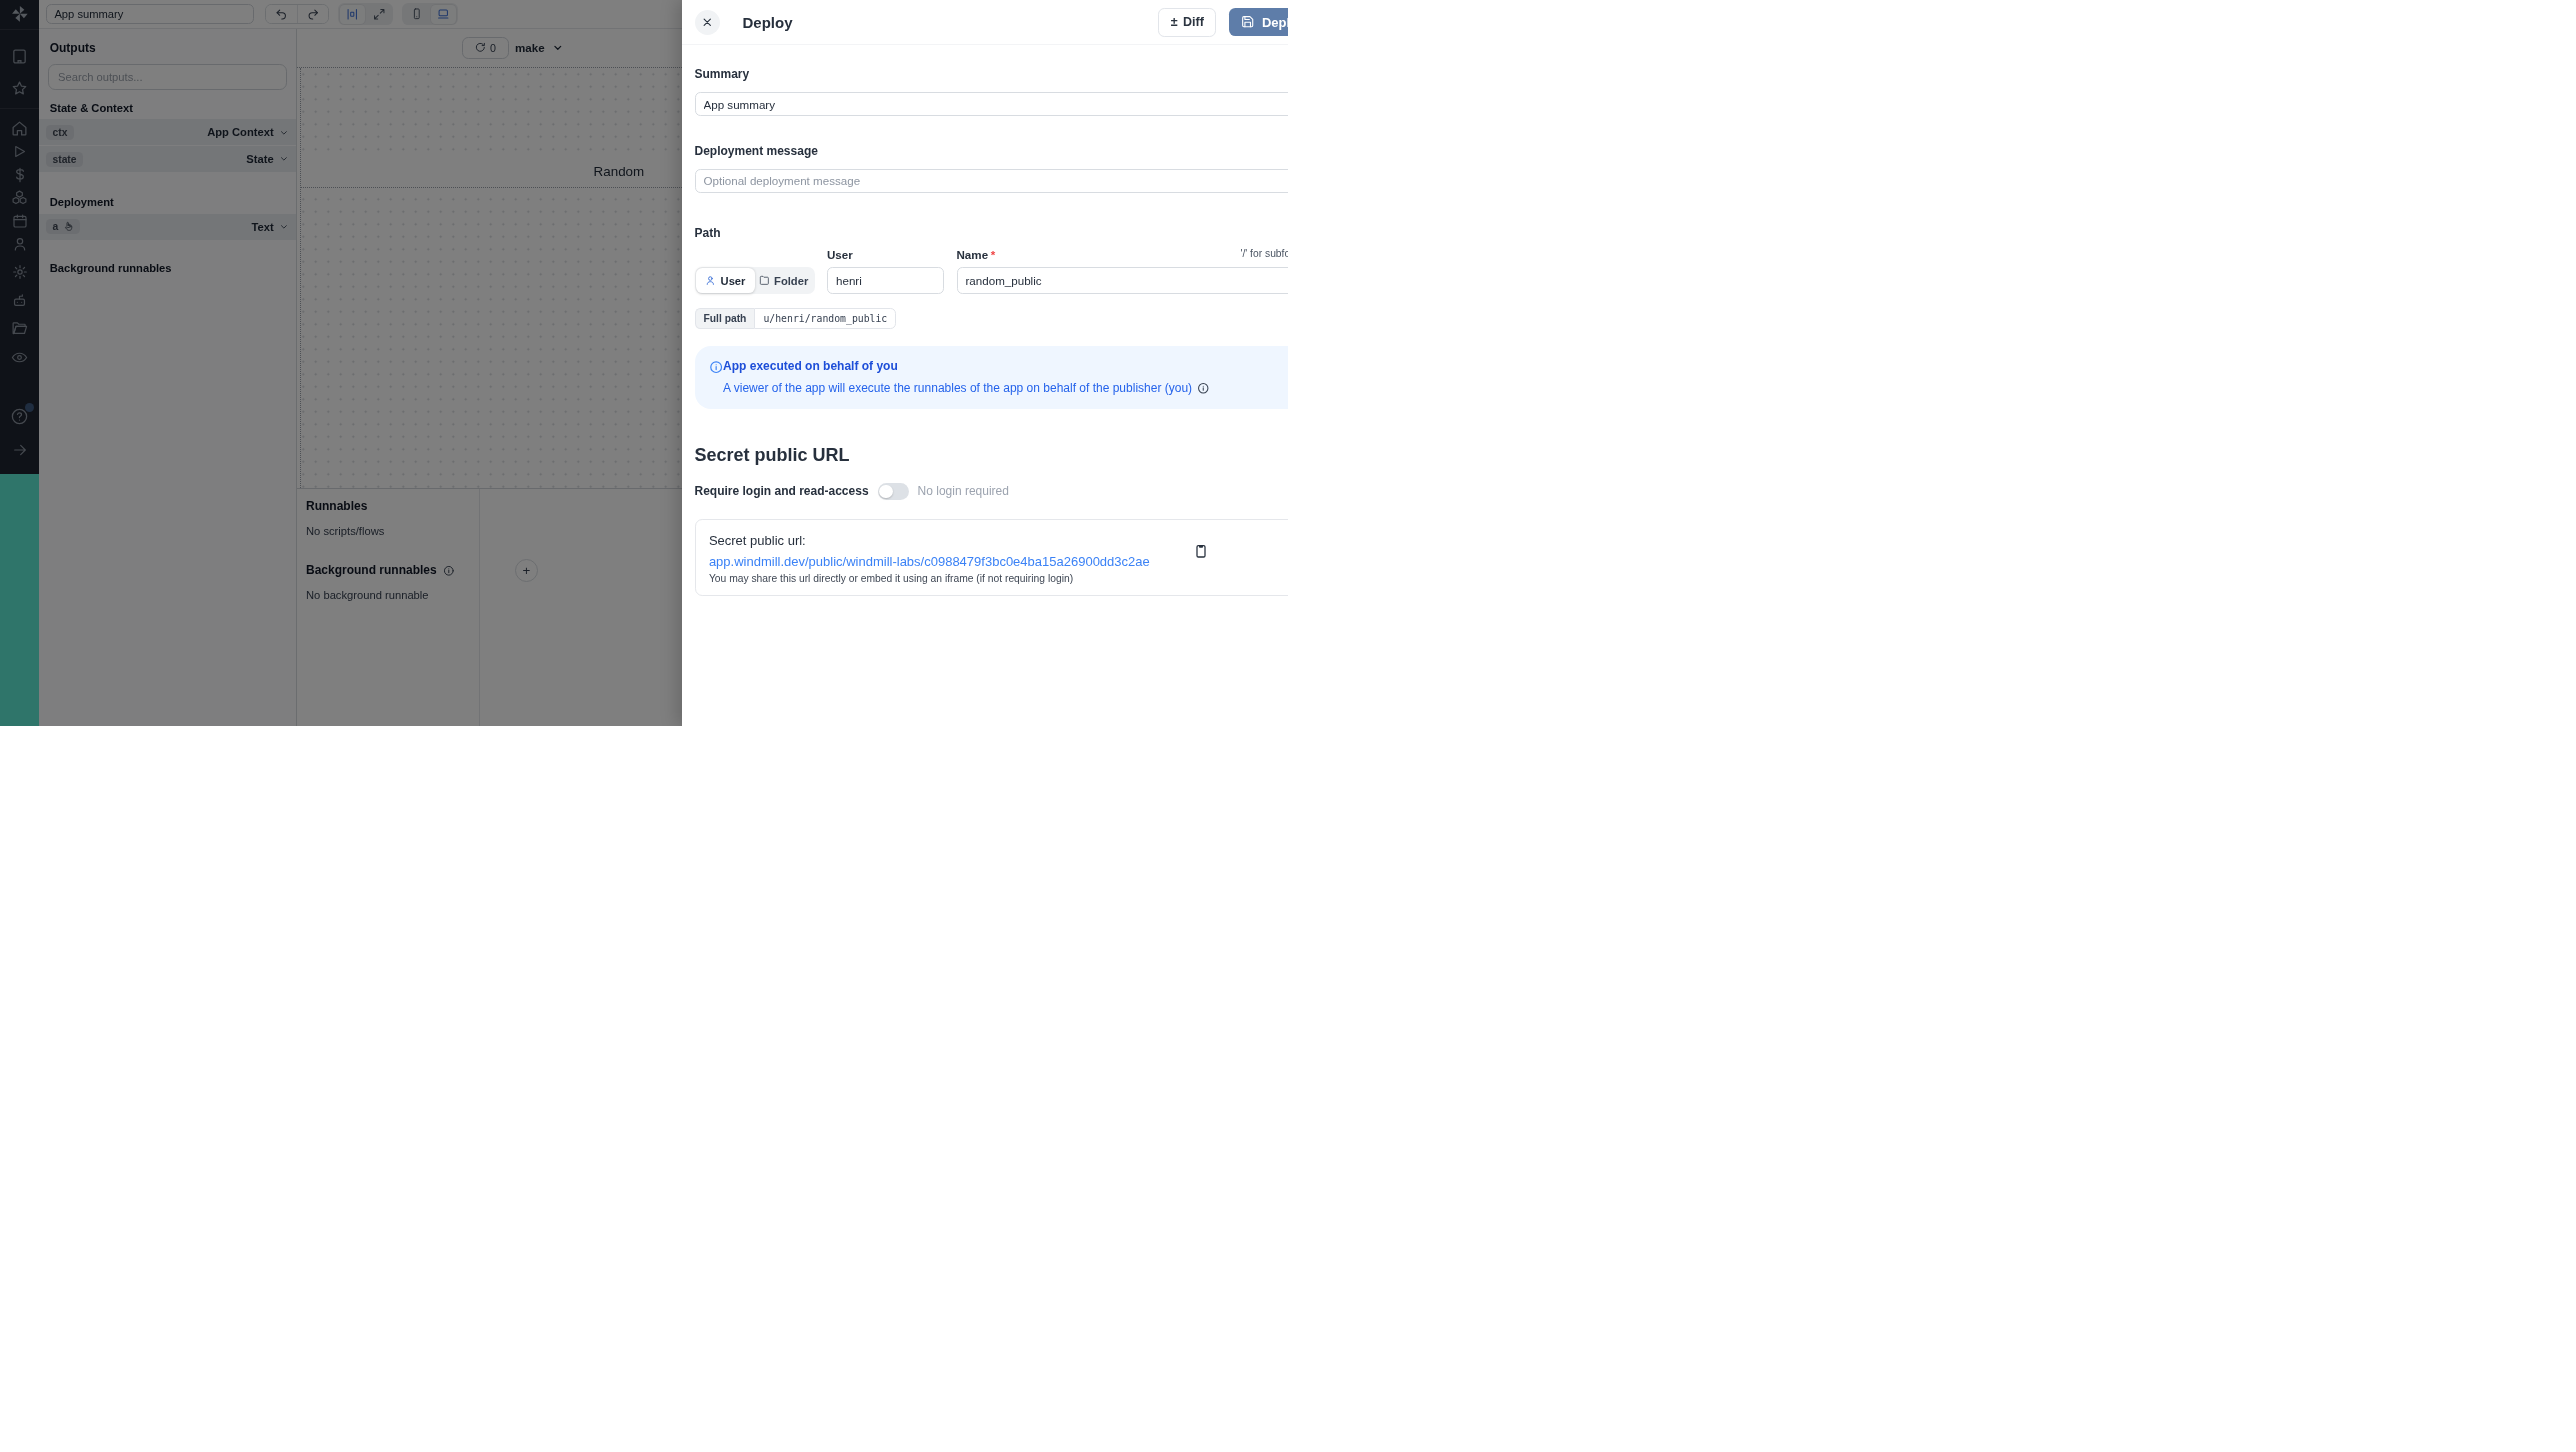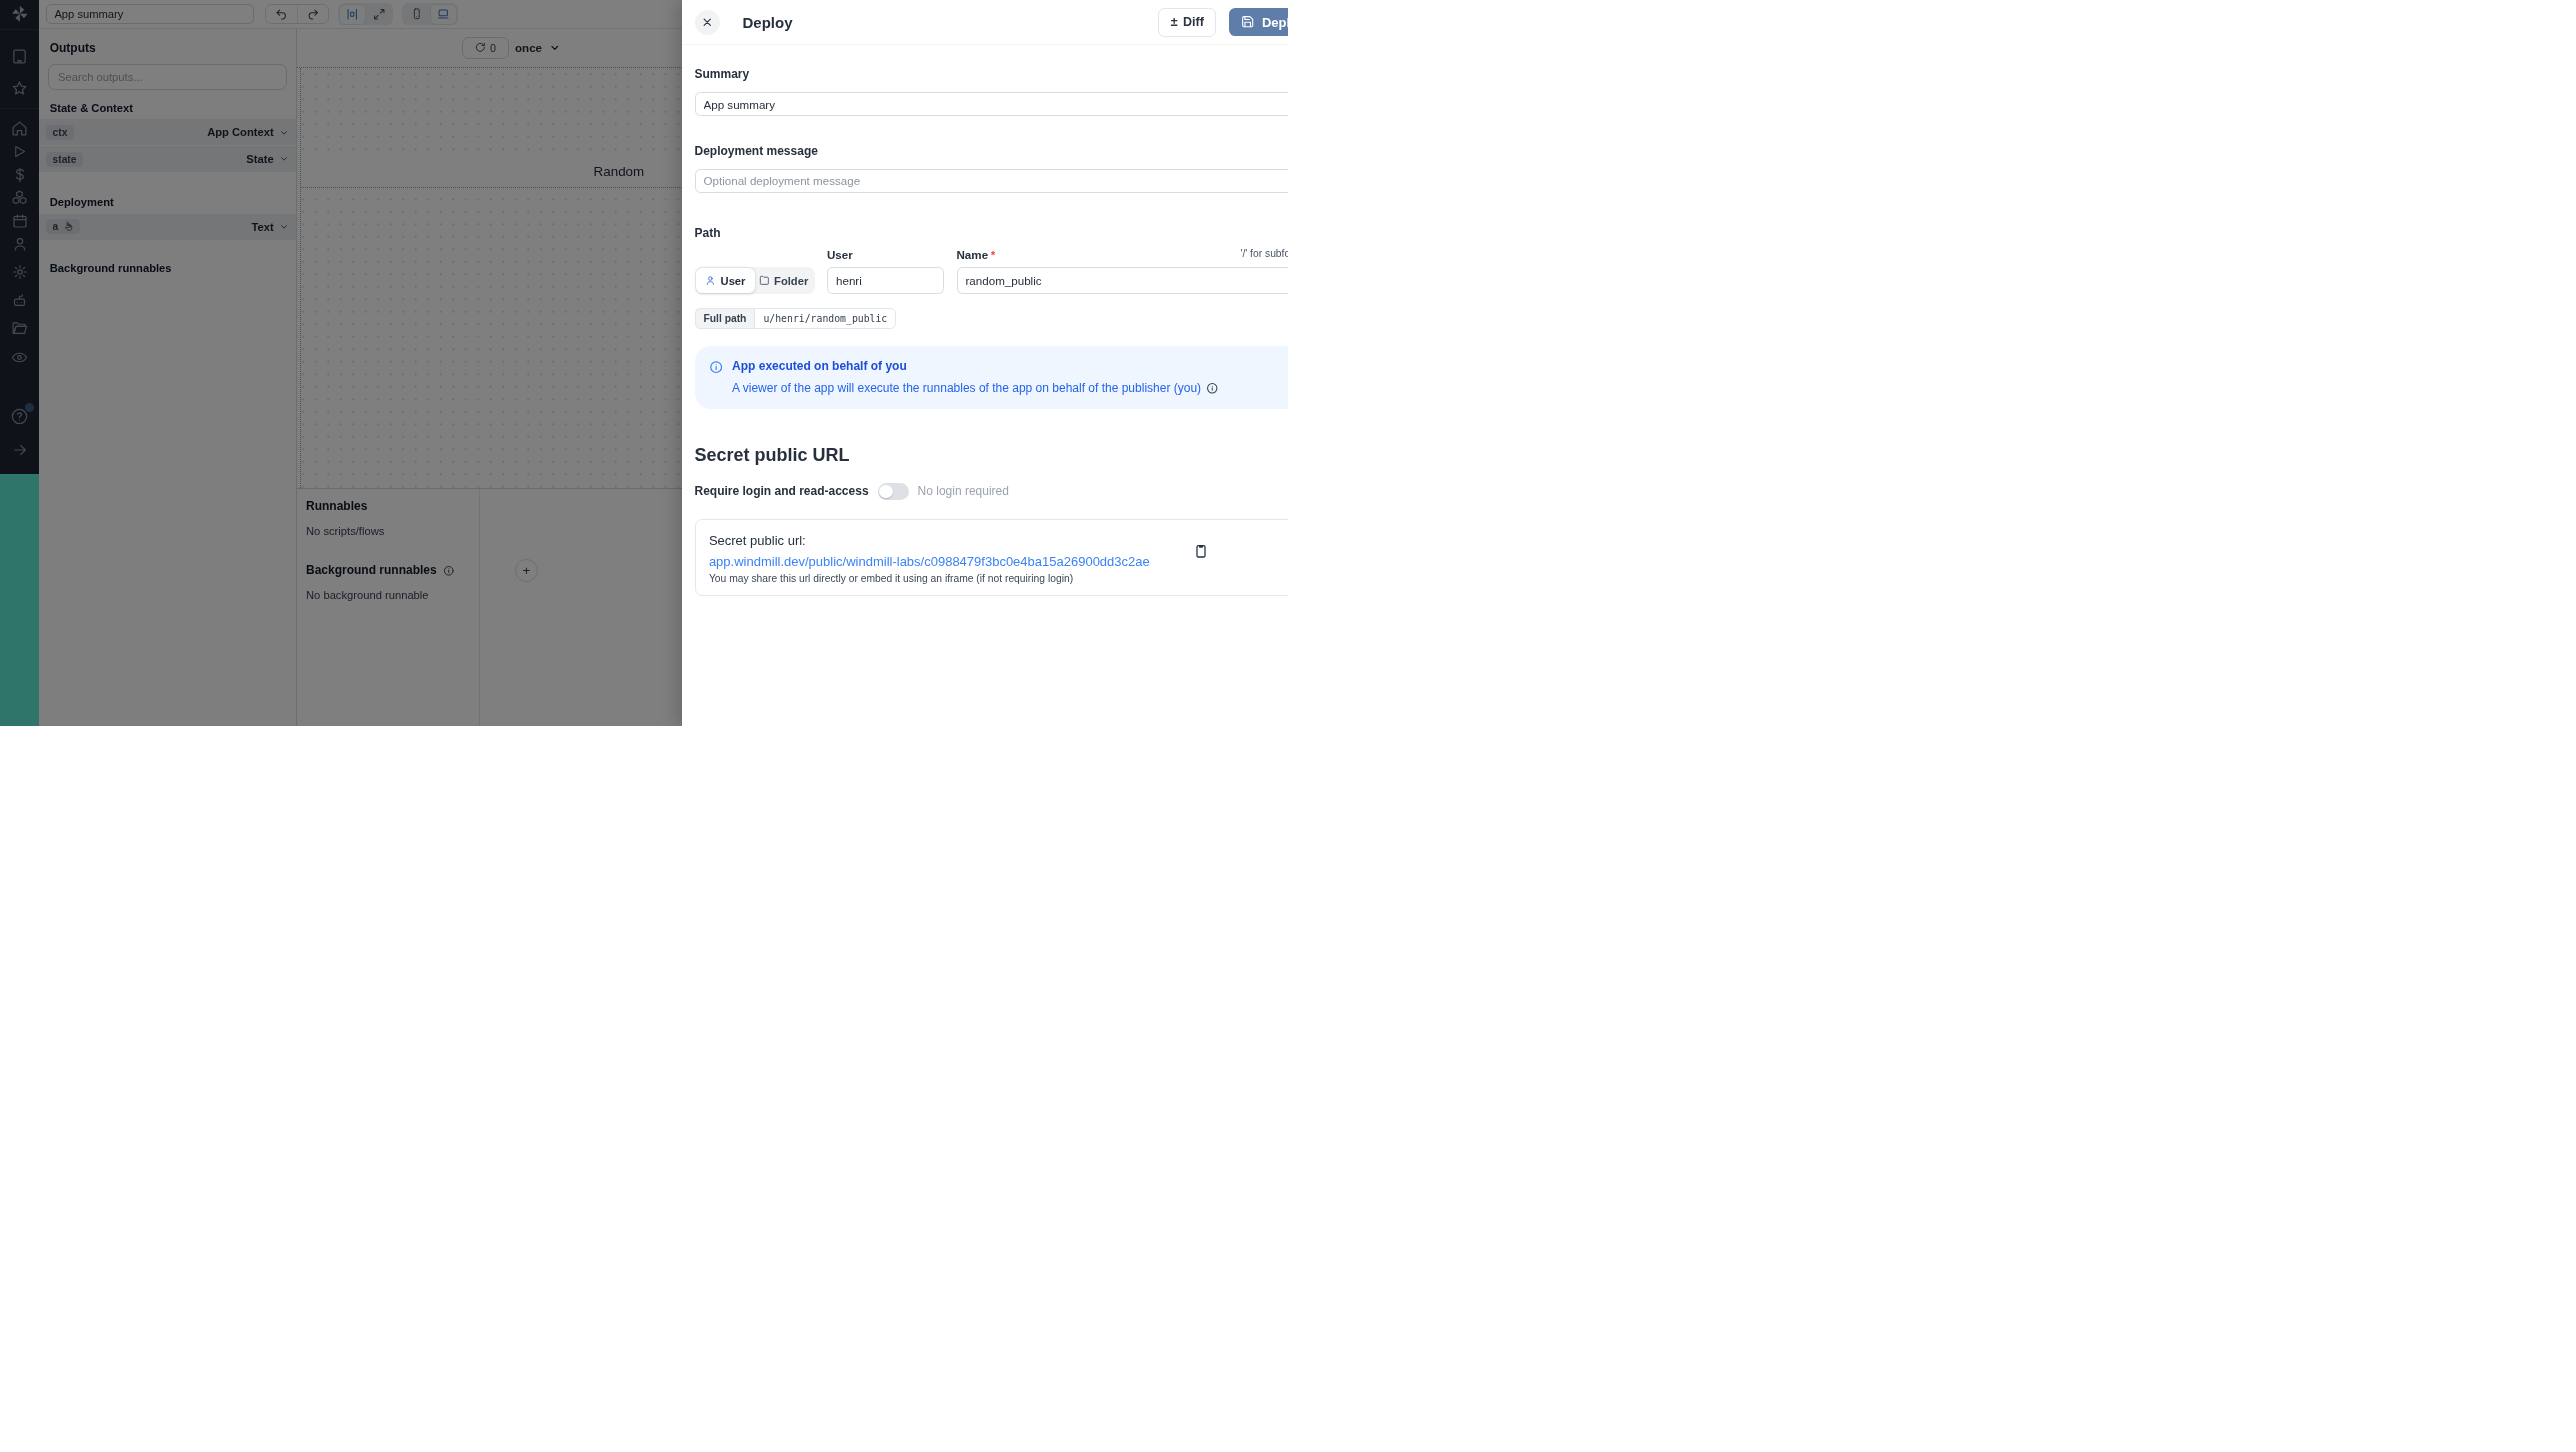--- a/index.html
+++ b/index.html
@@ -133,21 +133,21 @@
   .seg-ic { display:flex; color:#4b5563; }
   .fullpath-row { display:flex; margin-top:14.3px; align-items:stretch; }
   .fp-chip { background:#f1f3f5; border:0.9px solid #e2e5ea; border-right:none;
     border-radius:5.4px 0 0 5.4px; font-size:10.3px; font-weight:700; color:#374151;
     display:flex; align-items:center; padding:0 8px; height:20.6px; }
   .fp-code { border:0.9px solid #e2e5ea; border-radius:0 5.4px 5.4px 0; background:#fff;
     font-family:"DejaVu Sans Mono", monospace; font-size:9.8px; color:#374151; display:flex;
     align-items:center; padding:0 8px; height:20.6px; }
 
   .info-box { background:#eff6ff; border-radius:16px; padding:13.4px 14.3px; margin-top:17px;
-    display:flex; gap:9px; }
+    display:flex; }
   .info-ic { color:#3b82f6; flex:0 0 auto; margin-top:0.9px; }
   .info-title { font-size:12px; font-weight:700; color:#1d4ed8; }
   .info-body { font-size:12px; color:#2563eb; margin-top:8px; display:flex; align-items:center;
     gap:5.4px; flex-wrap:wrap; }
   .info-body .dark-ic { color:#374151; display:inline-flex; }
 
   .secret-h { font-size:18px; font-weight:700; color:#27303d; margin-top:36px; }
   .toggle-row { display:flex; align-items:center; gap:9px; margin-top:17px; }
   .toggle-label { font-size:12px; font-weight:700; color:#27303d; }
   .toggle { width:31px; height:17px; border-radius:9px; background:#dde1e6; position:relative;
@@ -373,21 +373,21 @@
     <div class="canvas-col">
       <div class="run-bar">
         <div class="refresh-box">
           <svg width="10.7" height="10.7" viewBox="0 0 24 24" fill="none" stroke="currentColor" stroke-width="2.1" stroke-linecap="round" stroke-linejoin="round">
             <path d="M21 12a9 9 0 1 1-2.6-6.4"></path>
               <path d="M21 3v5h-5"></path>
           </svg>
           <span>0</span>
         </div>
         <div class="freq">
-          <span>once</span>
+          <span>make</span>
           <svg width="11.6" height="11.6" viewBox="0 0 24 24" fill="none" stroke="currentColor" stroke-width="2.6" stroke-linecap="round" stroke-linejoin="round">
               <path d="m6 9 6 6 6-6"></path>
             </svg>
         </div>
       </div>
       <div class="canvas">
         <div class="canvas-frame"></div>
         <div class="comp-row">
           <div class="comp-text">Random</div>
         </div>

